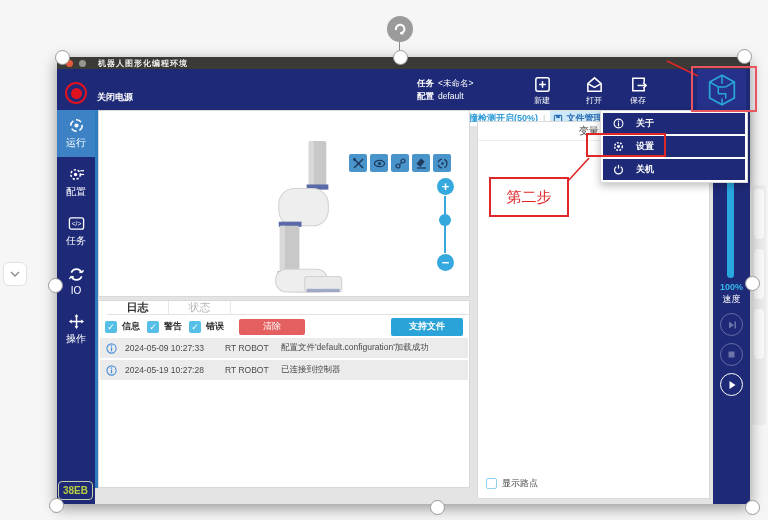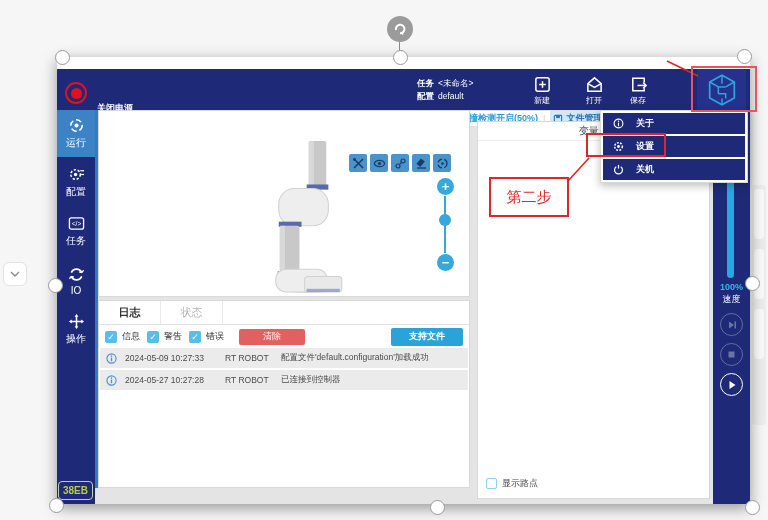--- a/index.html
+++ b/index.html
@@ -21,21 +21,21 @@
   .tdot { width:7px; height:7px; border-radius:50%; margin-left:6px; }
   .tdot.close { background:#e4593b; margin-left:9px; }
   .tdot.min { background:#97968f; }
   #win-title { color:#efefec; font-size:8px; font-weight:bold; margin-left:12px; letter-spacing:1px; }
 
   
   #toolbar { left:0; top:12px; width:693px; height:41px; background:#1e2a78; color:#fff; }
   #power-btn { left:8px; top:13px; width:22px; height:22px; border-radius:50%; border:2px solid #e01220;
                display:flex; align-items:center; justify-content:center; }
   #power-btn .core { width:11px; height:11px; border-radius:50%; background:#e01220; }
-  #power-label { left:40px; top:22px; font-size:9px; font-weight:bold;margin-top:11px; }
+  #power-label { left:40px; top:22px; font-size:9px; font-weight:bold; }
   .kv { font-size:8.5px; line-height:13px; white-space:nowrap; }
   .kv b { font-weight:bold; margin-right:4px; }
   #task-block { left:360px; top:8px; }
   .tool-btn { top:6px; width:44px; height:34px; display:flex; flex-direction:column; align-items:center; }
   .tool-btn svg { width:19px; height:19px; }
   .tool-btn .lbl { font-size:8px; margin-top:1px; }
   #btn-new { left:463px; } #btn-open { left:515px; } #btn-save { left:559px; }
   #logo-btn { left:640px; top:0; width:49px; height:41px; background:#25318a;
               display:flex; align-items:center; justify-content:center; }
 
@@ -60,29 +60,29 @@
   .rp-tools { left:250px; top:43px; display:flex; gap:3px; }
   .rp-tool { width:18px; height:18px; background:#4a94cc; border-radius:2px; display:flex; align-items:center; justify-content:center; }
   .rp-tool svg { width:13px; height:13px; }
   .zoomer-btn { width:17px; height:17px; border-radius:50%; background:#35a8dd; color:#fff; font-size:13px;
                 display:flex; align-items:center; justify-content:center; font-weight:bold; line-height:1; }
   #zoom-plus { left:338px; top:67px; } #zoom-minus { left:338px; top:143px; }
   #zoom-track { left:345px; top:85px; width:2px; height:57px; background:#35a8dd; }
   #zoom-knob { left:340px; top:103px; width:12px; height:12px; border-radius:50%; background:#35a8dd; }
 
   #log-panel { left:3px; top:190px; width:372px; height:188px; }
-  #log-tabs { height:24px; border-bottom:1px solid #e2e2e2; display:flex; align-items:stretch; }
+  #log-tabs { height:14px; border-bottom:1px solid #e2e2e2; display:flex; align-items:stretch;margin-left:8px; }
   .log-tab { width:62px; display:flex; align-items:center; justify-content:center; font-size:11px;
              border-right:1px solid #e8e8e8; }
   .log-tab.active { font-weight:bold; color:#333; }
   .log-tab.idle { color:#b6b6b6; }
   #log-filter { height:23px; display:flex; align-items:center; padding:0 6px; gap:5px; }
   .chk { width:12px; height:12px; background:#55bfe8; border-radius:2px; color:#fff; font-size:9px;
          display:flex; align-items:center; justify-content:center; }
-  .chk-label { font-size:9px; font-weight:normal; color:#333; margin-right:2px; }
+  .chk-label { font-size:9px; font-weight:bold; color:#333; margin-right:2px; }
   #clear-btn { width:66px; height:16px; background:#e45f5f; color:#fff; font-size:9px; border-radius:2px;
                display:flex; align-items:center; justify-content:center; margin-left:8px; }
   #support-btn { width:72px; height:18px; background:#29a3d8; color:#fff; font-size:9px; font-weight:bold;
                  border-radius:2px; display:flex; align-items:center; justify-content:center; margin-left:auto;text-align:center; }
   .log-row { height:20px; background:#ebebeb; margin:0 1px 2px 1px; display:flex; align-items:center;
              padding-left:6px; gap:8px; font-size:8.5px; color:#4a4a4a; white-space:nowrap; }
   .log-row .t { width:92px; }
   .log-row .s { width:48px; }
 
   #vars-panel { left:382px; top:11px; width:233px; height:378px; }
@@ -142,20 +142,25 @@
 <div id="stage">
 
   <div class="abs side-palette">
     <div class="pal" style="top:4px"></div>
       <div class="pal" style="top:64px"></div>
       <div class="pal" style="top:124px"></div>
   </div>
 
   <div id="win" class="abs">
 
+    <div id="titlebar" class="abs">
+      <span class="tdot close"></span>
+      <span class="tdot min"></span>
+      <span id="win-title">机器人图形化编程环境</span>
+    </div>
 
     <div id="toolbar" class="abs">
       <div id="power-btn" class="abs">
           <div class="core"></div>
         </div>
       <div id="power-label" class="abs">关闭电源</div>
 
       <div id="task-block" class="abs">
         <div class="kv"><b>任务</b><span>&lt;未命名&gt;</span></div>
         <div class="kv"><b>配置</b><span>default</span></div>
@@ -319,21 +324,21 @@
           <span class="t">2024-05-09 10:27:33</span>
           <span class="s">RT ROBOT</span>
           <span class="m">配置文件'default.configuration'加载成功</span>
         </div>
         <div class="log-row">
           <svg width="11" height="11" viewBox="0 0 12 12">
               <circle cx="6" cy="6" r="5" fill="none" stroke="#4a90d9" stroke-width="1.2"></circle>
               <circle cx="6" cy="3.4" r=".9" fill="#4a90d9"></circle>
               <rect x="5.3" y="5" width="1.4" height="4" fill="#4a90d9"></rect>
             </svg>
-          <span class="t">2024-05-27 10:27:28</span>
+          <span class="t">2024-05-19 10:27:28</span>
           <span class="s">RT ROBOT</span>
           <span class="m">已连接到控制器</span>
         </div>
       </div>
 
       <div id="vars-panel" class="abs panel">
         <div id="vars-hd">
           <span>变量</span>
           <span>^</span>
         </div>

